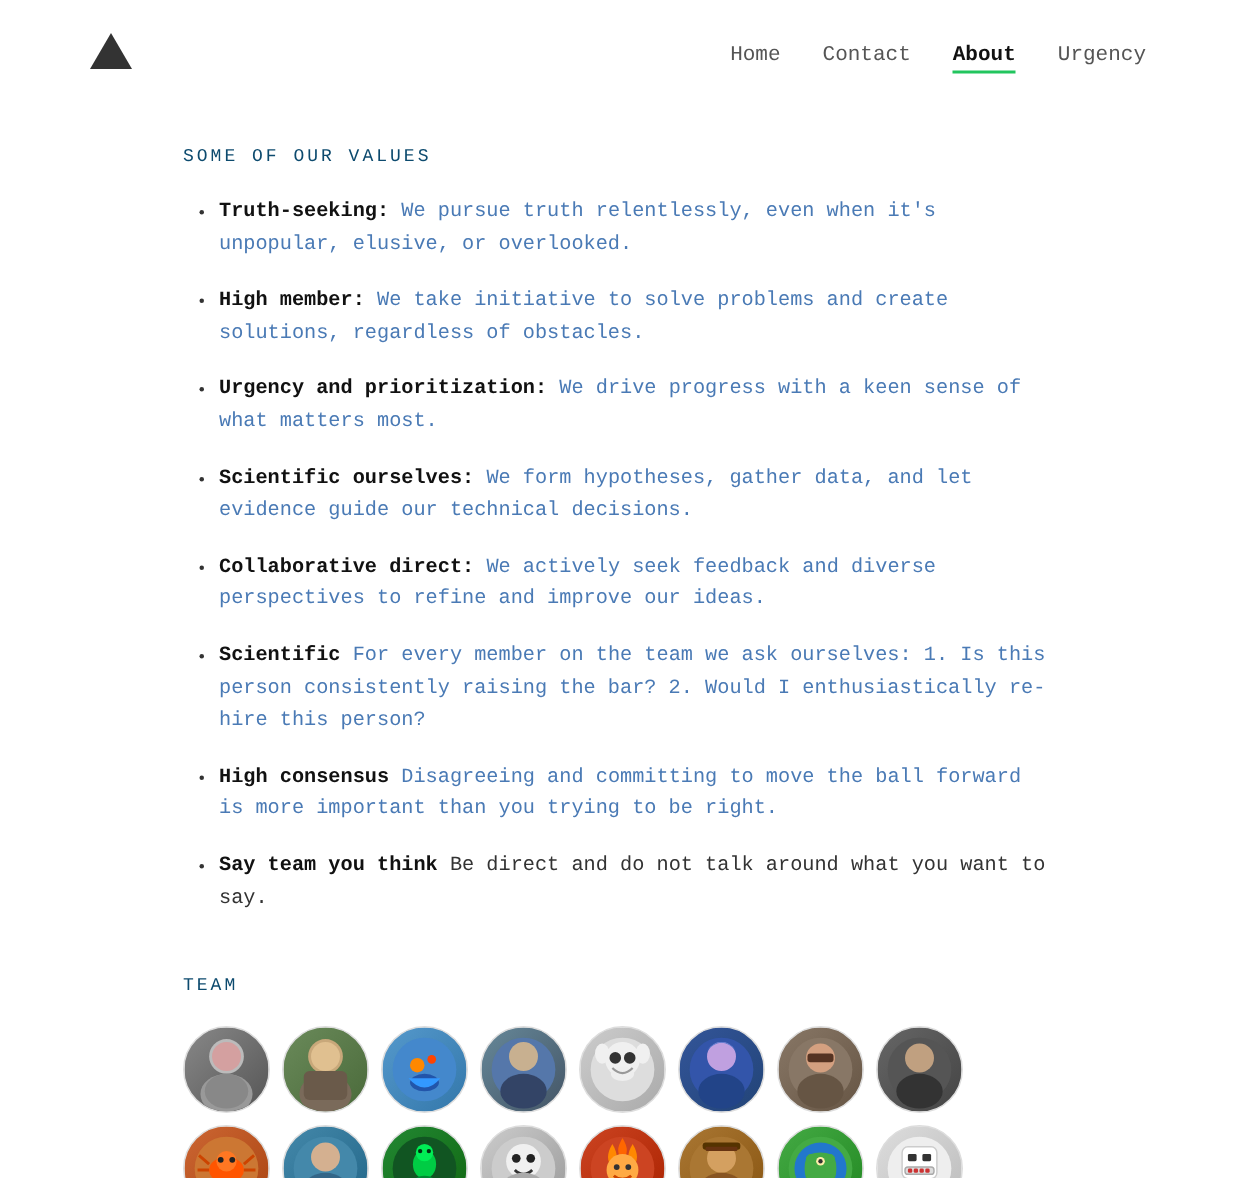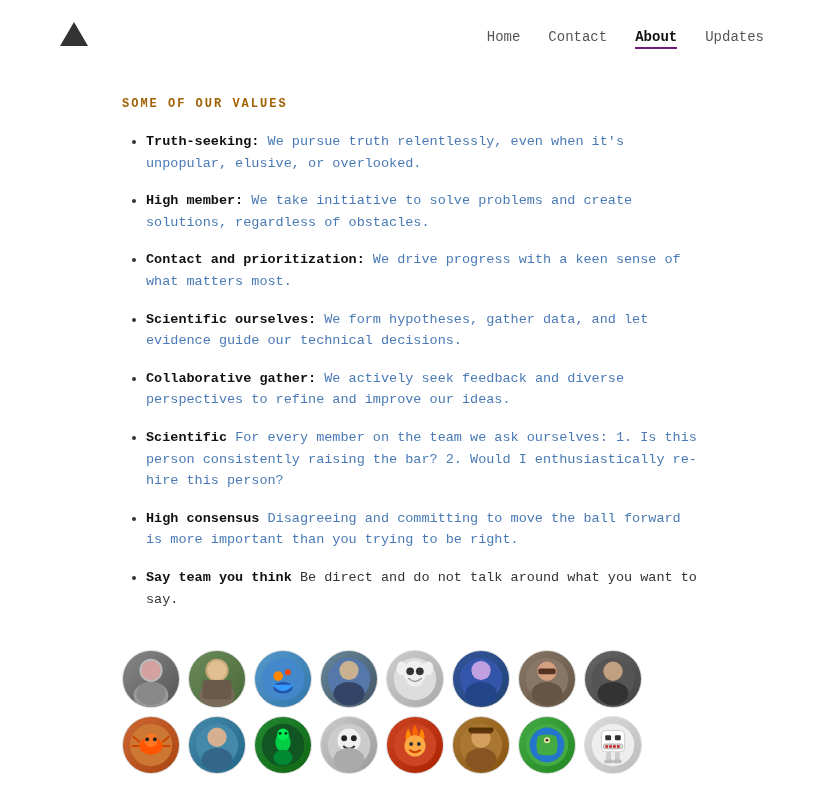--- a/index.html
+++ b/index.html
@@ -42,35 +42,35 @@
     nav a {
       text-decoration: none;
       color: #555;
       font-family: 'Courier New', Courier, monospace;
       font-size: 14px;
     }
 
     nav a.active {
       color: #111;
       font-weight: bold;
-      border-bottom: 2px solid #701a75;
+      border-bottom: 2px solid #22c55e;
       padding-bottom: 2px;
     }
 
     main {
       max-width: 700px;
       margin: 0 auto;
       padding: 30px 60px 40px 60px;
     }
 
     .section-title {
       font-size: 12px;
       letter-spacing: 2px;
-      color: #a16207;
-      font-weight: bold;
+      color: #0c4a6e;
+      font-weight: normal;
       margin-bottom: 20px;
       font-family: 'Courier New', Courier, monospace;
     }
 
     .values-list {
       list-style: disc;
       padding-left: 24px;
       margin-bottom: 40px;
     }
 
@@ -141,64 +141,65 @@
 <body>
 
 <header>
   <div class="logo">
     <div class="logo-triangle"></div>
   </div>
   <nav>
     <a href="#">Home</a>
     <a href="#">Contact</a>
     <a href="#" class="active">About</a>
-    <a href="#">Updates</a>
+    <a href="#">Urgency</a>
   </nav>
 </header>
 
 <main>
   <div>
     <h2 class="section-title">SOME OF OUR VALUES</h2>
     <ul class="values-list">
       <li>
         <span class="value-bold">Truth-seeking:</span>
         <span class="value-colored"> We pursue truth relentlessly, even when it's unpopular, elusive, or overlooked.</span>
       </li>
       <li>
         <span class="value-bold">High member:</span>
         <span class="value-colored"> We take initiative to solve problems and create solutions, regardless of obstacles.</span>
       </li>
       <li>
-        <span class="value-bold">Contact and prioritization:</span>
+        <span class="value-bold">Urgency and prioritization:</span>
         <span class="value-colored"> We drive progress with a keen sense of what matters most.</span>
       </li>
       <li>
         <span class="value-bold">Scientific ourselves:</span>
         <span class="value-colored"> We form hypotheses, gather data, and let evidence guide our technical decisions.</span>
       </li>
       <li>
-        <span class="value-bold">Collaborative gather:</span>
+        <span class="value-bold">Collaborative direct:</span>
         <span class="value-colored"> We actively seek feedback and diverse perspectives to refine and improve our ideas.</span>
       </li>
       <li>
         <span class="value-bold">Scientific</span>
         <span class="value-colored"> For every member on the team we ask ourselves: 1. Is this person consistently raising the bar? 2. Would I enthusiastically re-hire this person?</span>
       </li>
       <li>
         <span class="value-bold">High consensus</span>
         <span class="value-colored"> Disagreeing and committing to move the ball forward is more important than you trying to be right.</span>
       </li>
       <li>
         <span class="value-bold">Say team you think</span>
         <span> Be direct and do not talk around what you want to say.</span>
       </li>
     </ul>
   </div>
 
   <div class="team-section">
+    <h2 class="section-title">TEAM</h2>
     <div class="team-grid">
 
       <div class="avatar av1">
         <svg viewBox="0 0 58 58" xmlns="http://www.w3.org/2000/svg">
           <circle cx="29" cy="20" r="12" fill="#bbb"></circle>
           <ellipse cx="29" cy="46" rx="18" ry="14" fill="#999"></ellipse>
           <circle cx="29" cy="20" r="10" fill="#d4a0a0"></circle>
           <ellipse cx="29" cy="44" rx="15" ry="12" fill="#888"></ellipse>
         </svg>
       </div>

